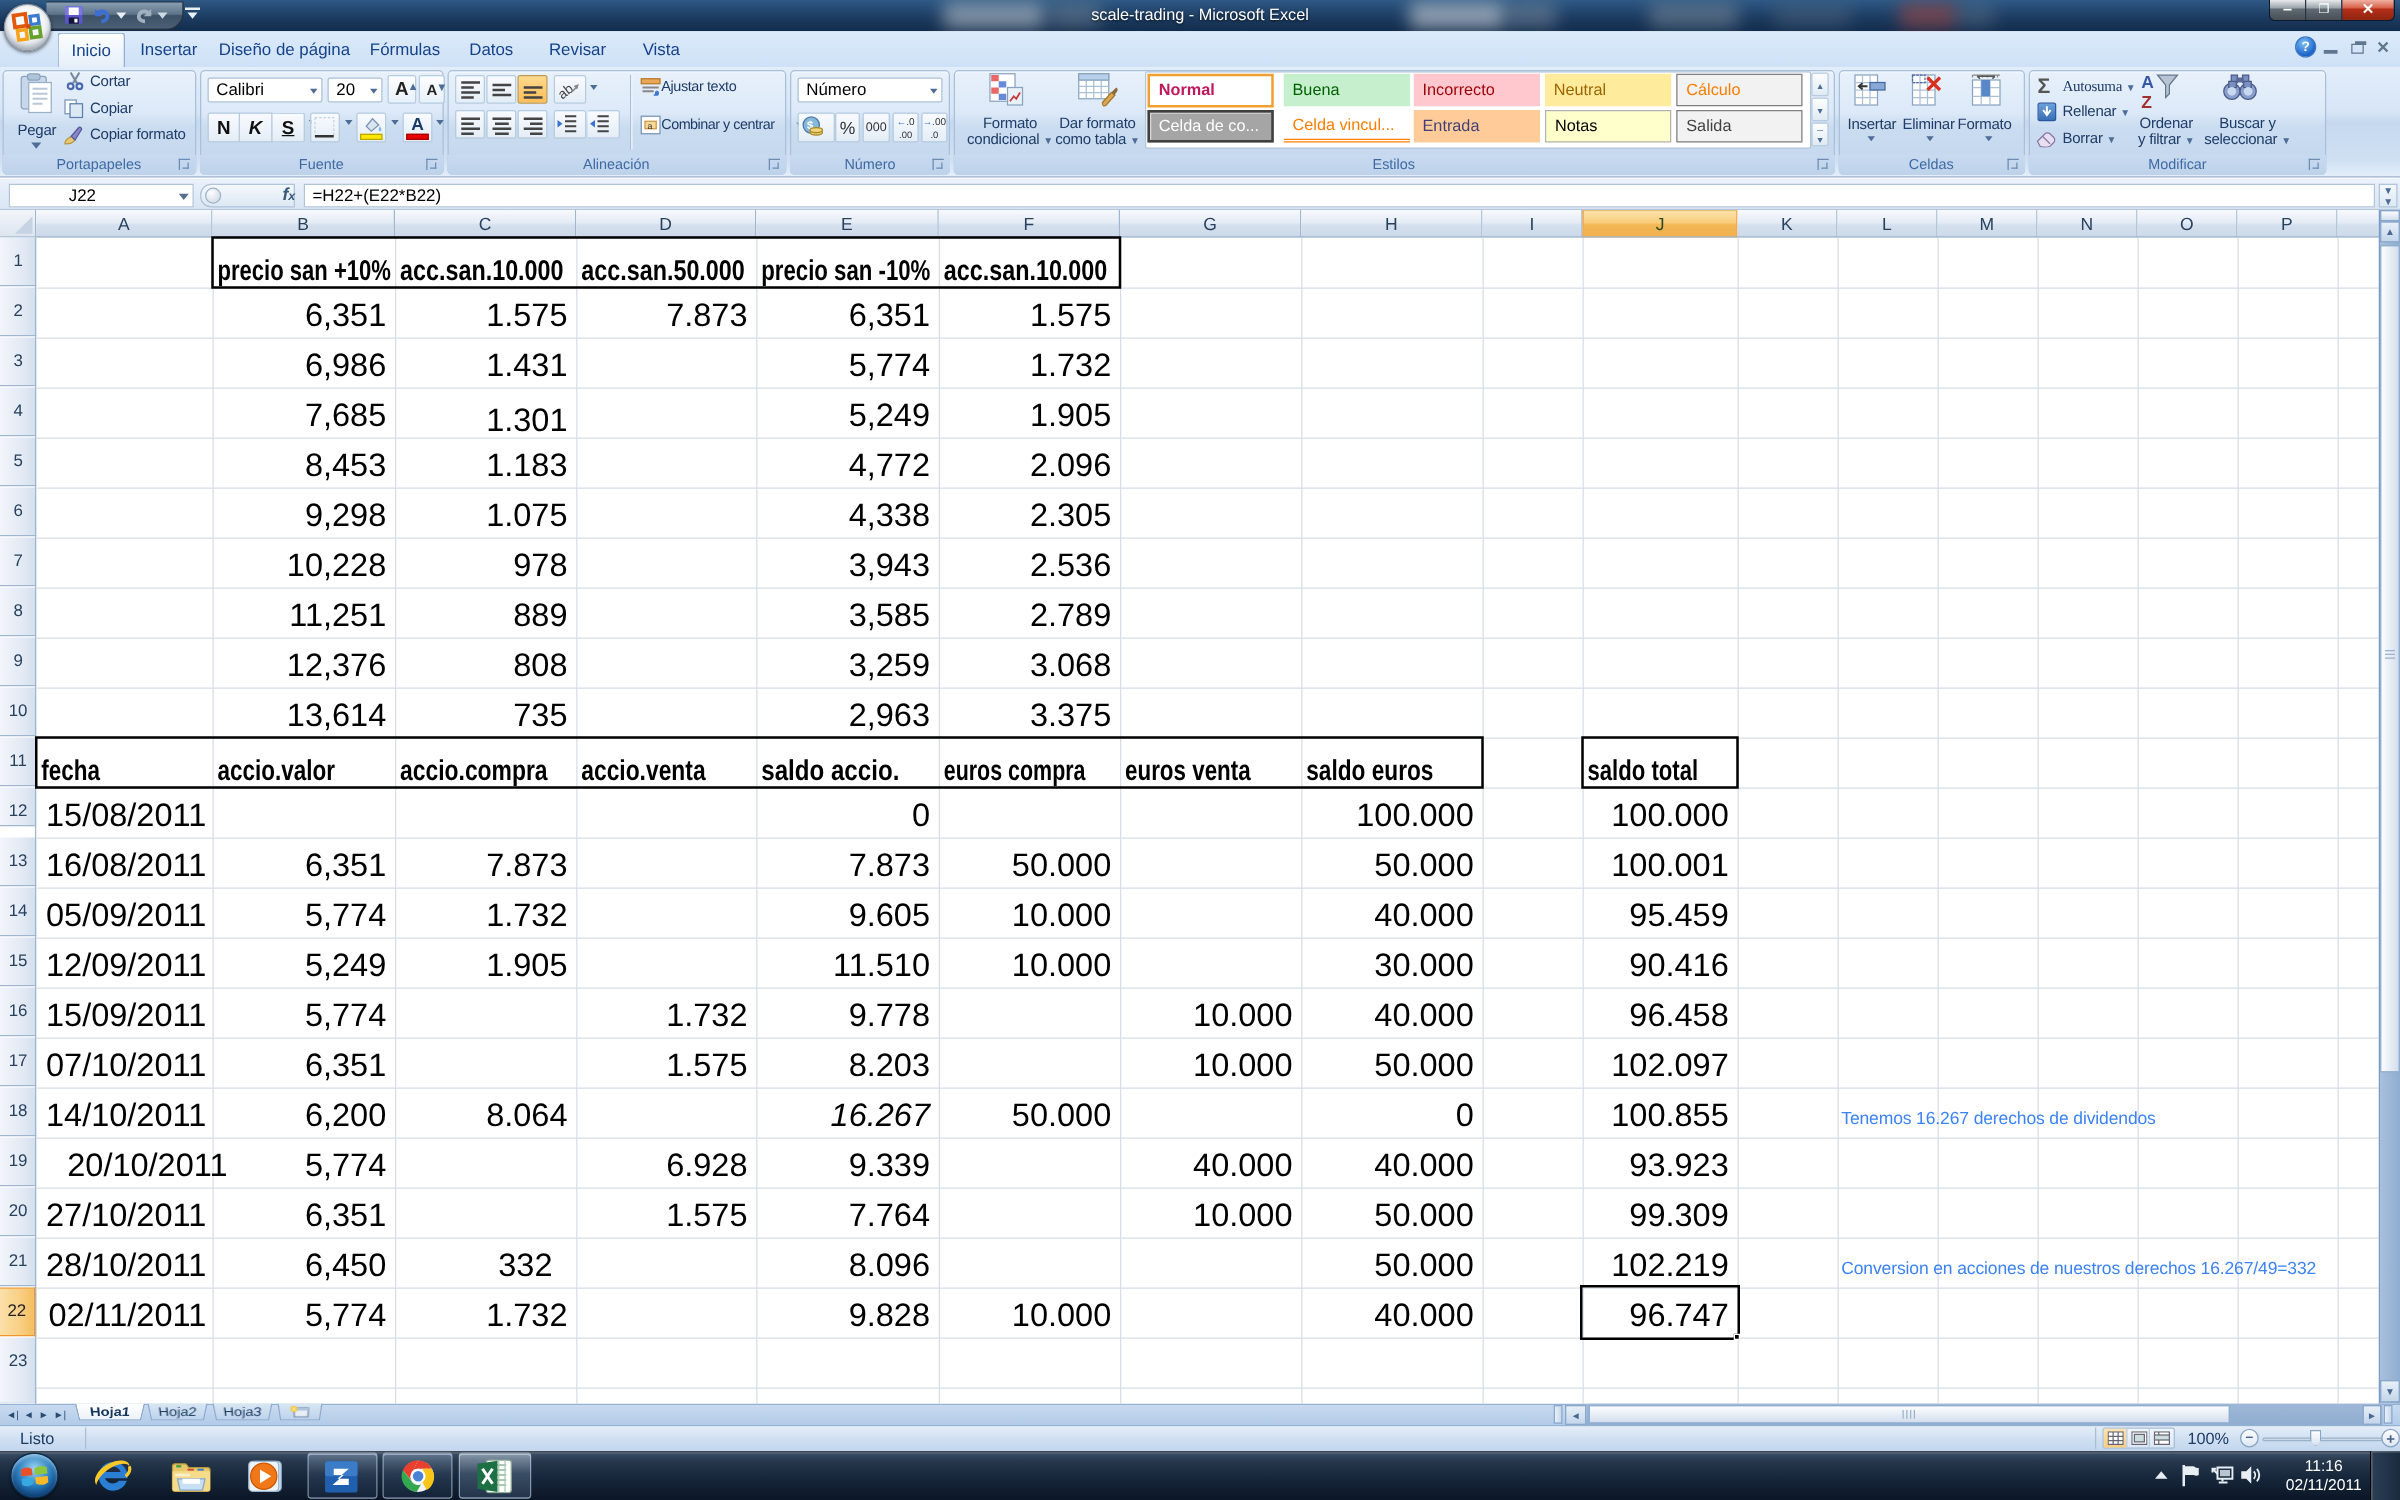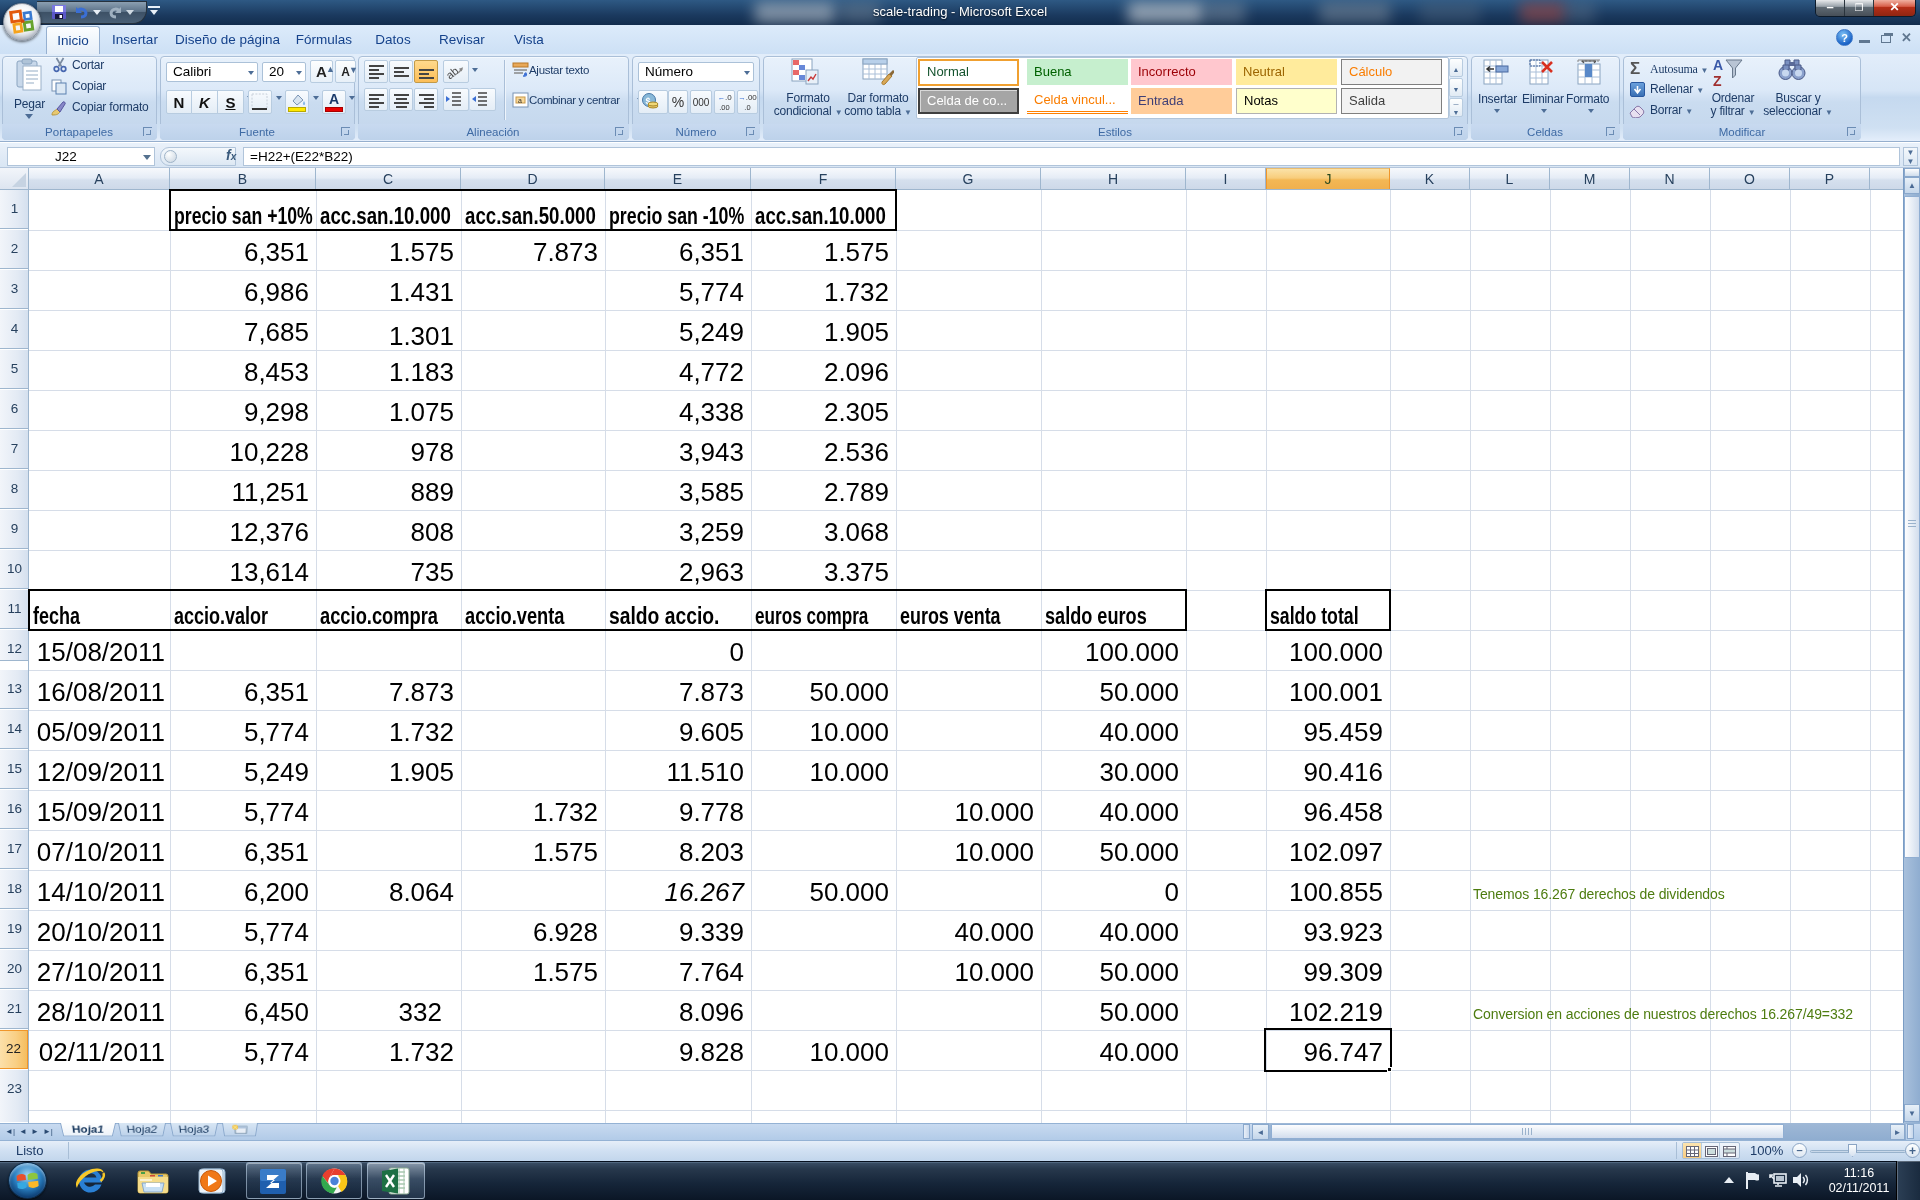--- a/index.html
+++ b/index.html
@@ -1,20 +1,20 @@
 <!DOCTYPE html>
 <html><head><meta charset="utf-8"><title>scale-trading</title><style>
 *{margin:0;padding:0;box-sizing:border-box;}
 html,body{width:1920px;height:1200px;overflow:hidden;}
 body{font-family:"Liberation Sans",sans-serif;position:relative;background:#fff;}
 .ab{position:absolute;}
 .num{position:absolute;font-size:26px;color:#000;text-align:right;line-height:40px;white-space:pre;}
 .numb{position:absolute;font-size:23px;font-weight:bold;color:#000;white-space:pre;line-height:40px;}
 .dat{position:absolute;font-size:26px;color:#000;text-align:right;line-height:40px;white-space:pre;}
-.small{position:absolute;font-size:14px;color:#4d7c0f;white-space:pre;line-height:40px;letter-spacing:-0.1px;}
+.small{position:absolute;font-size:14px;color:#3b82f6;white-space:pre;line-height:40px;letter-spacing:-0.1px;}
 .rtxt{font-size:12px;letter-spacing:-0.2px;color:#1e3c67;white-space:nowrap;}
 .glbl{position:absolute;font-size:11.5px;color:#3e6aa4;text-align:center;}
 .chip{position:absolute;height:24px;font-size:12.5px;line-height:24px;padding-left:7px;white-space:nowrap;overflow:hidden;}
 .colh{position:absolute;top:168px;height:22px;background:linear-gradient(#f7f9fc,#e5ecf6 45%,#d5e0ee 55%,#ccd8e8);border-right:1px solid #9eb6ce;color:#27415e;font-size:14px;text-align:center;line-height:22px;}
 .rowh{position:absolute;left:0;width:29px;background:linear-gradient(90deg,#f2f5fa,#e3eaf4 60%,#d3dfee);border-bottom:1px solid #9eb6ce;color:#27415e;font-size:13.5px;text-align:center;}
 </style></head><body>
 <div style="position:absolute;left:0;top:0;width:1920px;height:25px;background:linear-gradient(#2e5984,#1b3a5f 60%,#122c4d);"></div>
 <div style="position:absolute;left:755px;top:2px;width:80px;height:21px;background:#cdd3d8;opacity:0.55;filter:blur(7px);"></div>
 <div style="position:absolute;left:840px;top:2px;width:40px;height:21px;background:#9aa5ad;opacity:0.35;filter:blur(7px);"></div>
 <div style="position:absolute;left:1128px;top:2px;width:75px;height:21px;background:#d8dde0;opacity:0.6;filter:blur(7px);"></div>
@@ -252,21 +252,21 @@
 <div class="ab rtxt" style="left:771px;top:92px;width:74px;text-align:center;line-height:13px;">Formato<br>condicional <span style="font-size:8px;color:#4d6d96;">▼</span></div>
 <svg class="ab" style="left:862px;top:58px;" width="32" height="28" viewBox="0 0 32 28">
     <rect x="1" y="1" width="24" height="20" fill="#fff" stroke="#8aa4c0"></rect>
     <path d="M1 6 h24 M1 11 h24 M1 16 h24 M7 1 v20 M13 1 v20 M19 1 v20" stroke="#aabfd8" stroke-width="1"></path>
     <rect x="1" y="1" width="24" height="5" fill="#b8d0ea" stroke="#8aa4c0"></rect>
     <path d="M20 24 l7 -8 3 2 -7 8 c-2 1.5 -3.5 0 -3 -2 z" fill="#d8a858" stroke="#a87828"></path>
     <path d="M27 16 l4 -4 2 1.5 -3.5 4.5 z" fill="#8a6838"></path>
   </svg>
 <div class="ab rtxt" style="left:841px;top:92px;width:74px;text-align:center;line-height:13px;">Dar formato<br>como tabla <span style="font-size:8px;color:#4d6d96;">▼</span></div>
 <div style="position:absolute;left:916px;top:57px;width:533px;height:62px;background:#fff;border:1px solid #b0c4da;border-radius:2px;"></div>
-<div class="chip" style="left:918px;top:59px;width:101px;background:#fff;color:#14532d;font-size:13px;border:2.5px solid #f0a030;box-shadow:inset 0 0 0 1.5px #fff;height:27px;line-height:22px;">Normal</div>
+<div class="chip" style="left:918px;top:59px;width:101px;background:#fff;color:#be185d;font-size:13px;border:2.5px solid #f0a030;box-shadow:inset 0 0 0 1.5px #fff;height:27px;line-height:22px;font-weight:bold;">Normal</div>
 <div class="chip" style="left:1027px;top:59px;width:101px;background:#c6efce;color:#006100;font-size:13px;height:26px;line-height:26px;">Buena</div>
 <div class="chip" style="left:1131px;top:59px;width:101px;background:#ffc7ce;color:#9c0006;font-size:13px;height:26px;line-height:26px;">Incorrecto</div>
 <div class="chip" style="left:1236px;top:59px;width:101px;background:#ffeb9c;color:#9c6500;font-size:13px;height:26px;line-height:26px;">Neutral</div>
 <div class="chip" style="left:1341px;top:59px;width:101px;background:#f2f2f2;color:#fa7d00;font-size:13px;border:1.5px solid #7f7f7f;height:26px;line-height:23px;">Cálculo</div>
 <div class="chip" style="left:918px;top:88px;width:101px;background:#a5a5a5;color:#ffffff;font-size:13px;border:2px solid #3f3f3f;box-shadow:inset 1px 1px 0 #d8d8d8;height:26px;line-height:22px;">Celda de co...</div>
 <div class="chip" style="left:1027px;top:88px;width:101px;background:#ffffff;color:#fa7d00;font-size:13px;border-bottom:3px double #ff8001;height:26px;line-height:23px;">Celda vincul...</div>
 <div class="chip" style="left:1131px;top:88px;width:101px;background:#ffcc99;color:#3f3f76;font-size:13px;height:26px;line-height:26px;">Entrada</div>
 <div class="chip" style="left:1236px;top:88px;width:101px;background:#ffffcc;color:#000000;font-size:13px;border:1px solid #b2b2b2;height:26px;line-height:24px;">Notas</div>
 <div class="chip" style="left:1341px;top:88px;width:101px;background:#f2f2f2;color:#3f3f3f;font-size:13px;border:1.5px solid #7f7f7f;height:26px;line-height:23px;">Salida</div>
 <div class="ab" style="left:1449px;top:58px;width:14px;height:60px;">
@@ -515,21 +515,21 @@
 <div class="num" style="left:896px;top:832px;width:138px;">10.000</div>
 <div class="num" style="left:1041px;top:832px;width:138px;">50.000</div>
 <div class="num" style="left:1266px;top:832px;width:117px;">102.097</div>
 <div class="dat" style="left:29px;top:872px;width:136px;">14/10/2011</div>
 <div class="num" style="left:170px;top:872px;width:139px;">6,200</div>
 <div class="num" style="left:316px;top:872px;width:138px;">8.064</div>
 <div class="num" style="left:605px;top:872px;width:139px;font-style:italic;">16.267</div>
 <div class="num" style="left:751px;top:872px;width:138px;">50.000</div>
 <div class="num" style="left:1041px;top:872px;width:138px;">0</div>
 <div class="num" style="left:1266px;top:872px;width:117px;">100.855</div>
-<div class="dat" style="left:29px;top:912px;width:136px;">20/10/2011</div>
+<div class="dat" style="left:46px;top:912px;width:136px;">20/10/2011</div>
 <div class="num" style="left:170px;top:912px;width:139px;">5,774</div>
 <div class="num" style="left:461px;top:912px;width:137px;">6.928</div>
 <div class="num" style="left:605px;top:912px;width:139px;">9.339</div>
 <div class="num" style="left:896px;top:912px;width:138px;">40.000</div>
 <div class="num" style="left:1041px;top:912px;width:138px;">40.000</div>
 <div class="num" style="left:1266px;top:912px;width:117px;">93.923</div>
 <div class="dat" style="left:29px;top:952px;width:136px;">27/10/2011</div>
 <div class="num" style="left:170px;top:952px;width:139px;">6,351</div>
 <div class="num" style="left:461px;top:952px;width:137px;">1.575</div>
 <div class="num" style="left:605px;top:952px;width:139px;">7.764</div>

